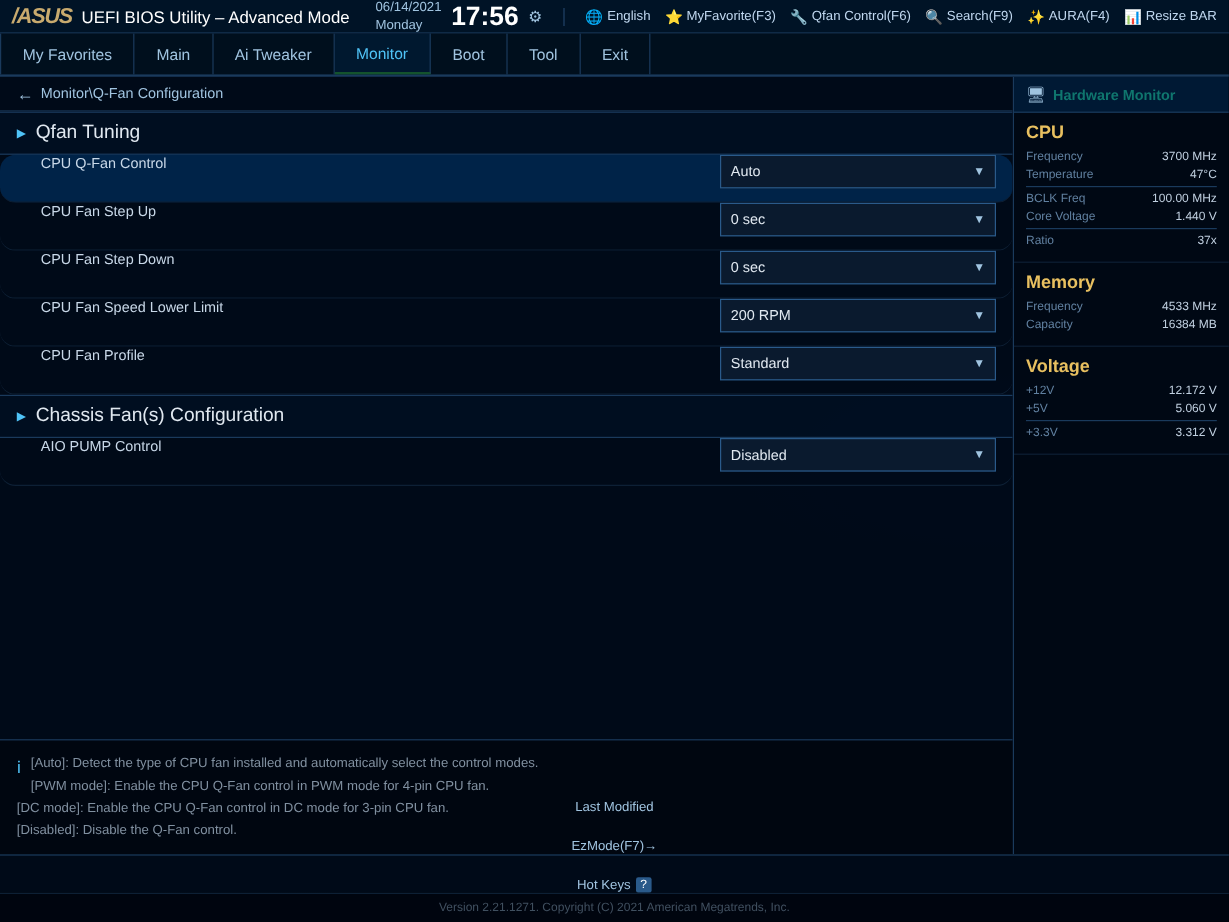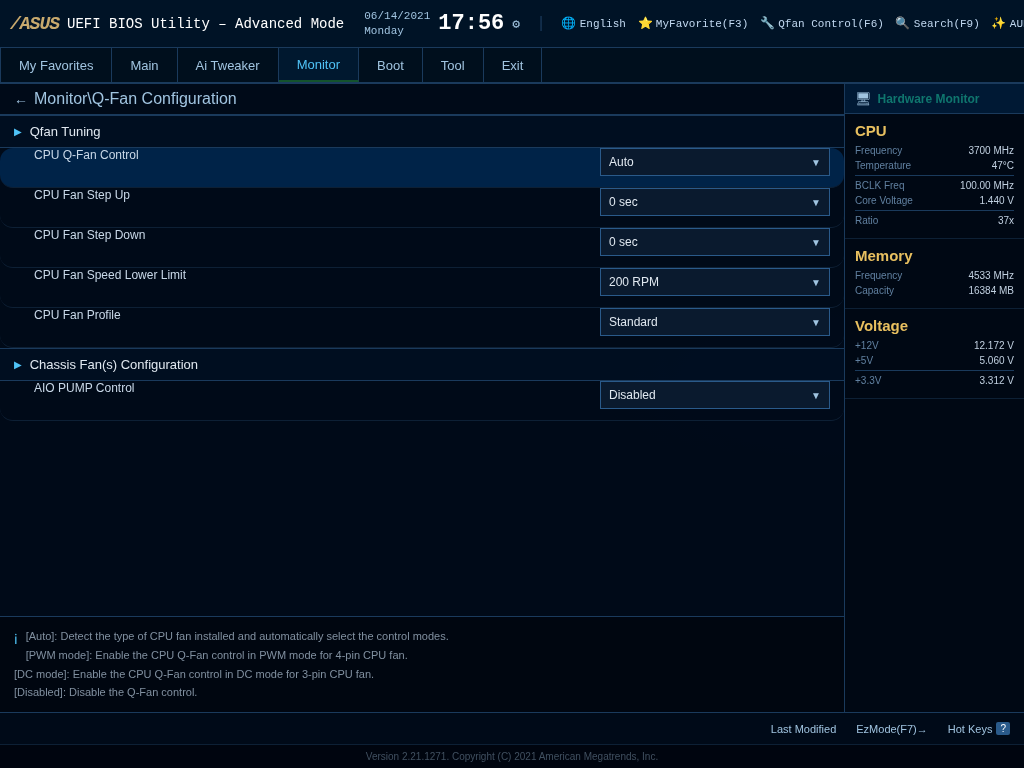--- a/index.html
+++ b/index.html
@@ -31,23 +31,22 @@
       flex-direction: column;
     }
 
     
     .header {
       display: flex;
       align-items: center;
       background: rgba(0,20,40,0.95);
       border-bottom: 1px solid #1a3a5c;
       padding: 0 10px;
-      height: 48px;
+      height: 28px;
       flex-shrink: 0;
-      font-family: Liberation Mono, monospace;
     }
 
     .asus-logo {
       color: #c8aa6e;
       font-size: 18px;
       font-weight: bold;
       font-style: italic;
       margin-right: 8px;
       letter-spacing: -1px;
     }
@@ -166,21 +165,21 @@
     }
 
     .breadcrumb-back {
       color: #a0c4e0;
       font-size: 14px;
       cursor: pointer;
     }
 
     .breadcrumb-text {
       color: #a0c4e0;
-      font-size: 16px;
+      font-size: 12px;
     }
 
     .config-area {
       flex: 1;
       overflow-y: auto;
       padding: 0;
     }
 
     
     .section-header {
@@ -194,21 +193,21 @@
     }
 
     .section-arrow {
       color: #4fc3f7;
       font-size: 10px;
       margin-right: 8px;
     }
 
     .section-label {
       color: #e0e8f0;
-      font-size: 13px;
+      font-size: 16px;
       font-weight: 500;
     }
 
     
     .config-row {
       display: flex;
       padding: 0 14px;
       height: 40px;
       border-bottom: 1px solid #0d2035;
       border-radius: 13px;
@@ -340,20 +339,21 @@
     .footer {
       background: rgba(0,10,25,0.97);
       border-top: 1px solid #1a3a5c;
       height: 32px;
       display: flex;
       align-items: center;
       justify-content: flex-end;
       padding: 0 14px;
       gap: 20px;
       flex-shrink: 0;
+      flex-direction: column;
     }
 
     .footer-btn {
       color: #a0c4e0;
       font-size: 11px;
       cursor: pointer;
       display: flex;
       align-items: center;
       gap: 4px;
     }

